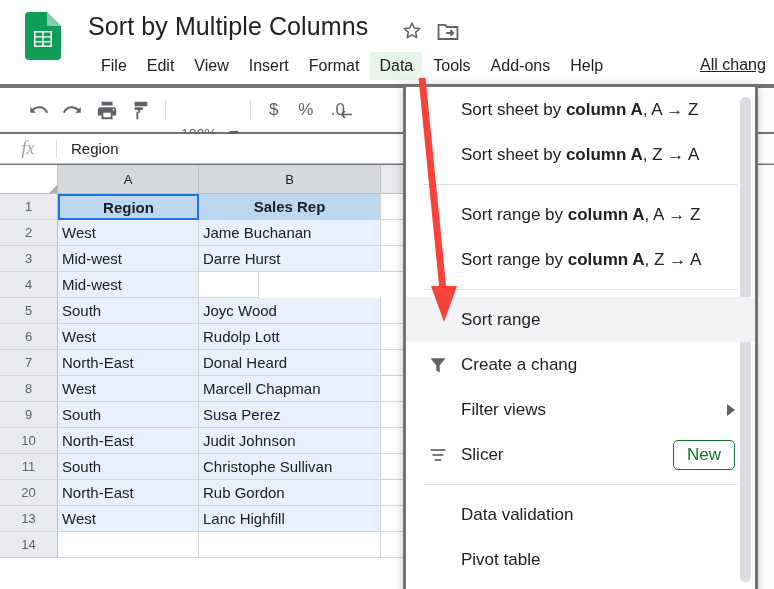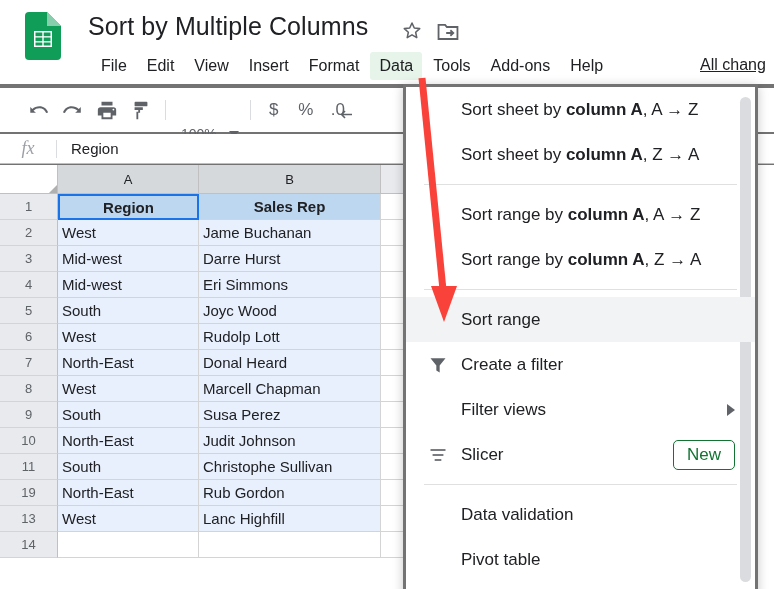--- a/index.html
+++ b/index.html
@@ -293,21 +293,21 @@
         <div class="rowhead">
           <span>9</span>
         </div>
         <div class="rowhead">
           <span>10</span>
         </div>
         <div class="rowhead">
           <span>11</span>
         </div>
         <div class="rowhead">
-          <span>19</span>
+          <span>20</span>
         </div>
         <div class="rowhead">
           <span>13</span>
         </div>
         <div class="rowhead">
           <span>14</span>
         </div>
       </div>
     <div class="cells" id="cells">
         <div class="row">
@@ -339,23 +339,20 @@
           <div class="cell selrange" style="width: 182px;">
             <span>Darre Hurst</span>
           </div>
           <div class="cell empty" style="width: 60px;">
             <span></span>
           </div>
         </div>
         <div class="row">
           <div class="cell selrange" style="width: 141px;">
             <span>Mid-west</span>
-          </div>
-          <div class="cell selrange" style="width: 182px;">
-            <span>Eri Simmons</span>
           </div>
           <div class="cell empty" style="width: 60px;">
             <span></span>
           </div>
         </div>
         <div class="row">
           <div class="cell selrange" style="width: 141px;">
             <span>South</span>
           </div>
           <div class="cell selrange" style="width: 182px;">
@@ -485,21 +482,21 @@
       <div class="mdivider"></div>
       <div class="mi hl">
         <span>Sort range</span>
       </div>
       <div class="mi">
         <span class="licon">
           <svg width="20" height="20" viewBox="0 0 24 24">
             <path d="M3 4h18l-7 8.5V21l-4-2.5v-6z" fill="#5f6368"></path>
           </svg>
         </span>
-        <span>Create a filter</span>
+        <span>Create a chang</span>
       </div>
       <div class="mi">
         <span>Filter views</span>
         <span class="submenu-arrow"></span>
       </div>
       <div class="mi">
         <span class="licon">
           <svg width="20" height="20" viewBox="0 0 24 24">
             <rect x="3" y="5" width="18" height="2" fill="#5f6368"></rect>
             <rect x="5.5" y="11" width="13" height="2" fill="#5f6368"></rect>

